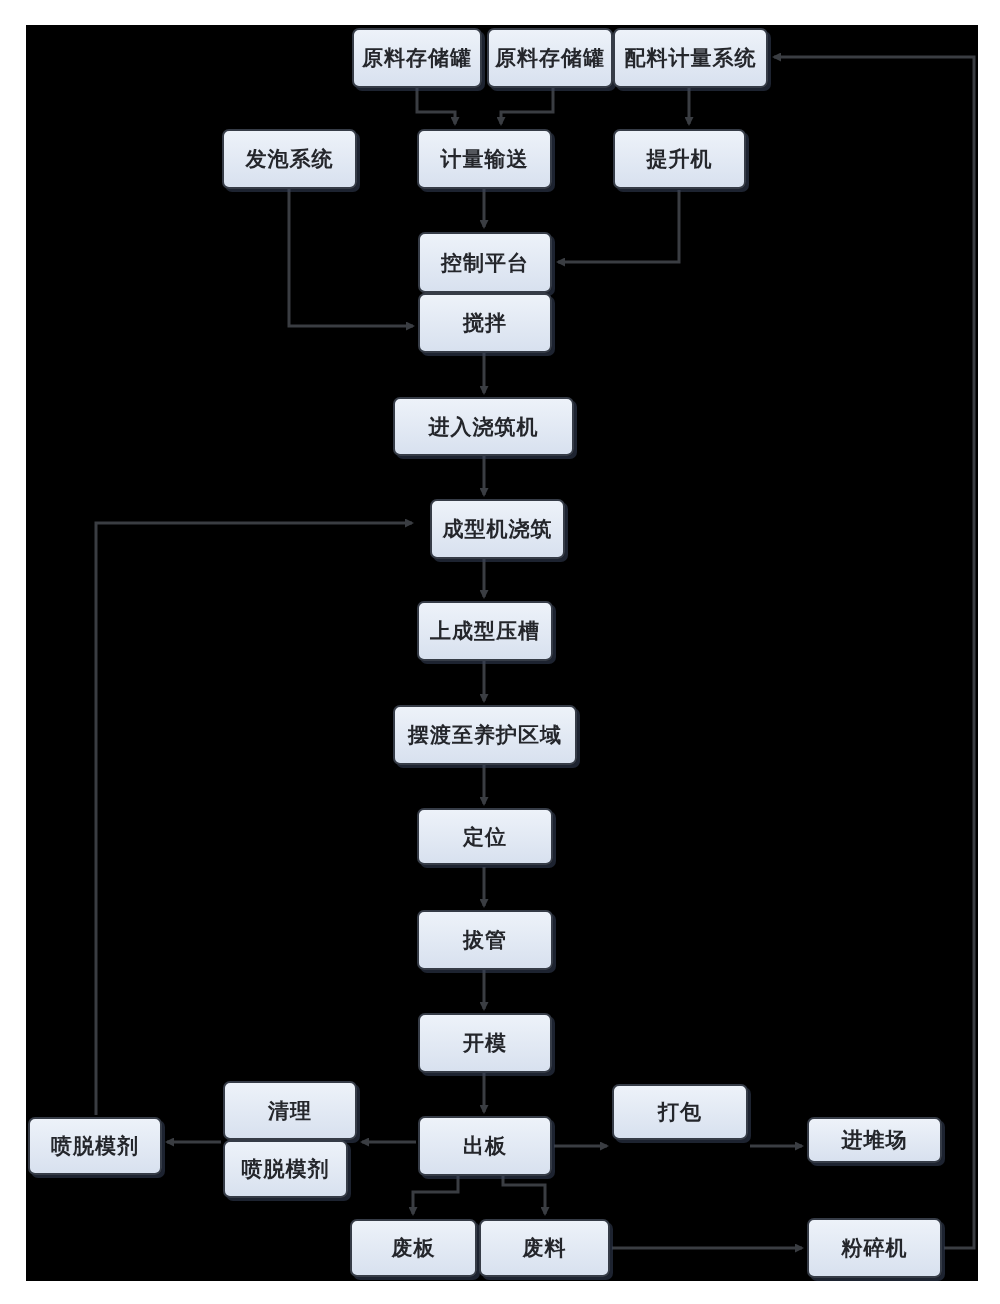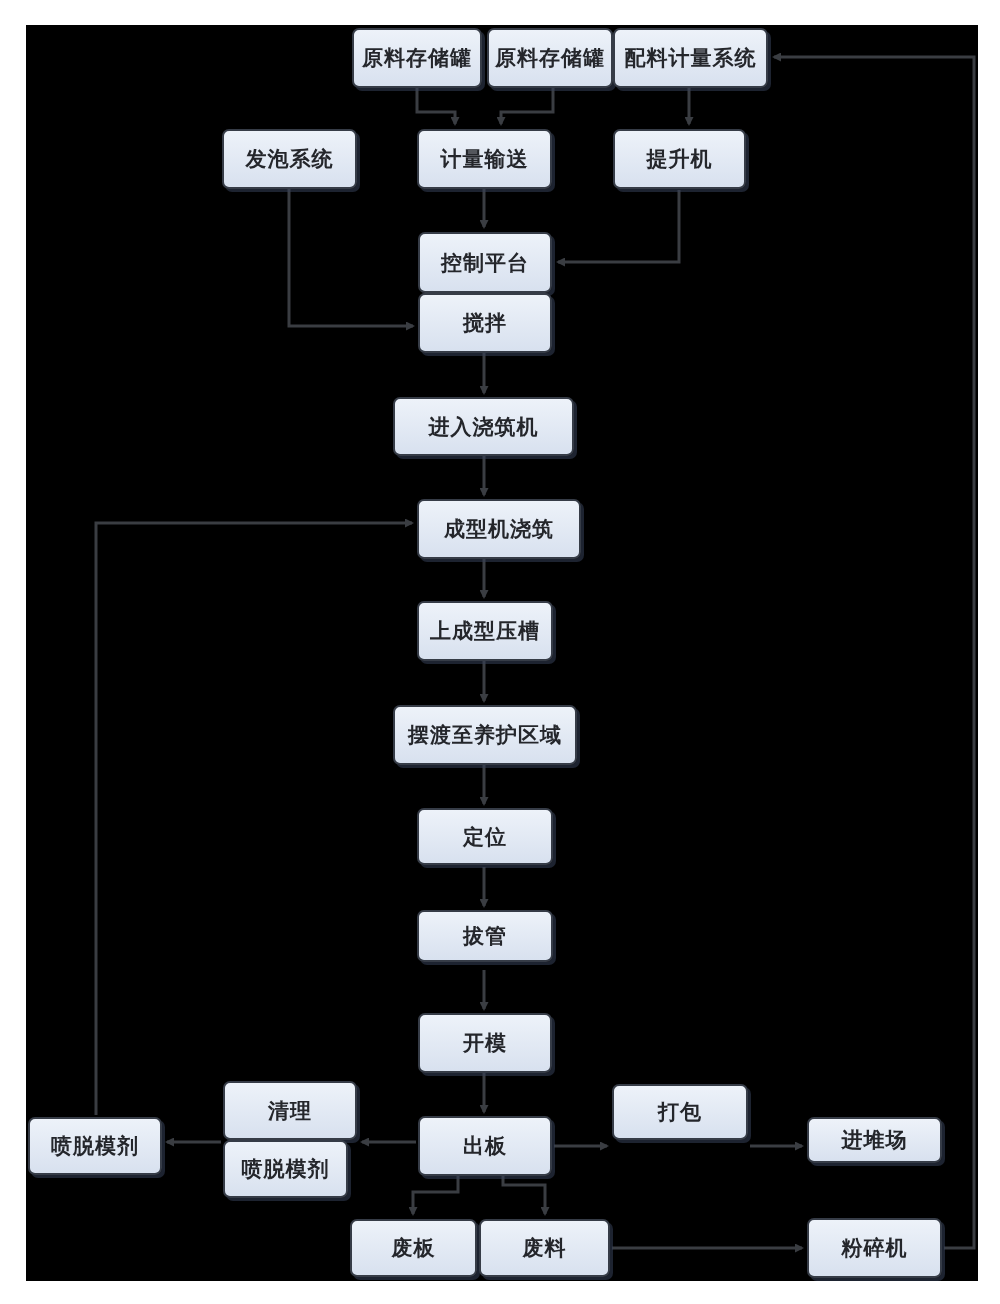--- a/index.html
+++ b/index.html
@@ -83,25 +83,25 @@
   <div class="node" style="left:613px;top:28px;width:155px;height:60px">配料计量系统</div>
 
   <div class="node" style="left:222px;top:129px;width:135px;height:60px">发泡系统</div>
   <div class="node" style="left:417px;top:129px;width:135px;height:60px">计量输送</div>
   <div class="node" style="left:613px;top:129px;width:133px;height:60px">提升机</div>
 
   <div class="node" style="left:418px;top:232px;width:134px;height:61px">控制平台</div>
   <div class="node" style="left:418px;top:293px;width:134px;height:60px">搅拌</div>
 
   <div class="node" style="left:393px;top:397px;width:181px;height:59px">进入浇筑机</div>
-  <div class="node" style="left:417px;top:499px;width:164px;height:60px">成型机浇筑</div>
+  <div class="node" style="left:430px;top:499px;width:135px;height:60px">成型机浇筑</div>
   <div class="node" style="left:417px;top:601px;width:136px;height:60px">上成型压槽</div>
   <div class="node" style="left:393px;top:705px;width:184px;height:60px">摆渡至养护区域</div>
   <div class="node" style="left:417px;top:808px;width:136px;height:57px">定位</div>
-  <div class="node" style="left:417px;top:910px;width:136px;height:52px">拔管</div>
+  <div class="node" style="left:417px;top:910px;width:136px;height:60px">拔管</div>
   <div class="node" style="left:418px;top:1013px;width:134px;height:60px">开模</div>
   <div class="node" style="left:418px;top:1116px;width:134px;height:60px">出板</div>
 
   <div class="node" style="left:223px;top:1081px;width:134px;height:59px">清理</div>
   <div class="node" style="left:223px;top:1140px;width:125px;height:58px">喷脱模剂</div>
   <div class="node" style="left:28px;top:1117px;width:134px;height:58px">喷脱模剂</div>
 
   <div class="node" style="left:612px;top:1084px;width:136px;height:56px">打包</div>
   <div class="node" style="left:807px;top:1117px;width:135px;height:46px">进堆场</div>
 

